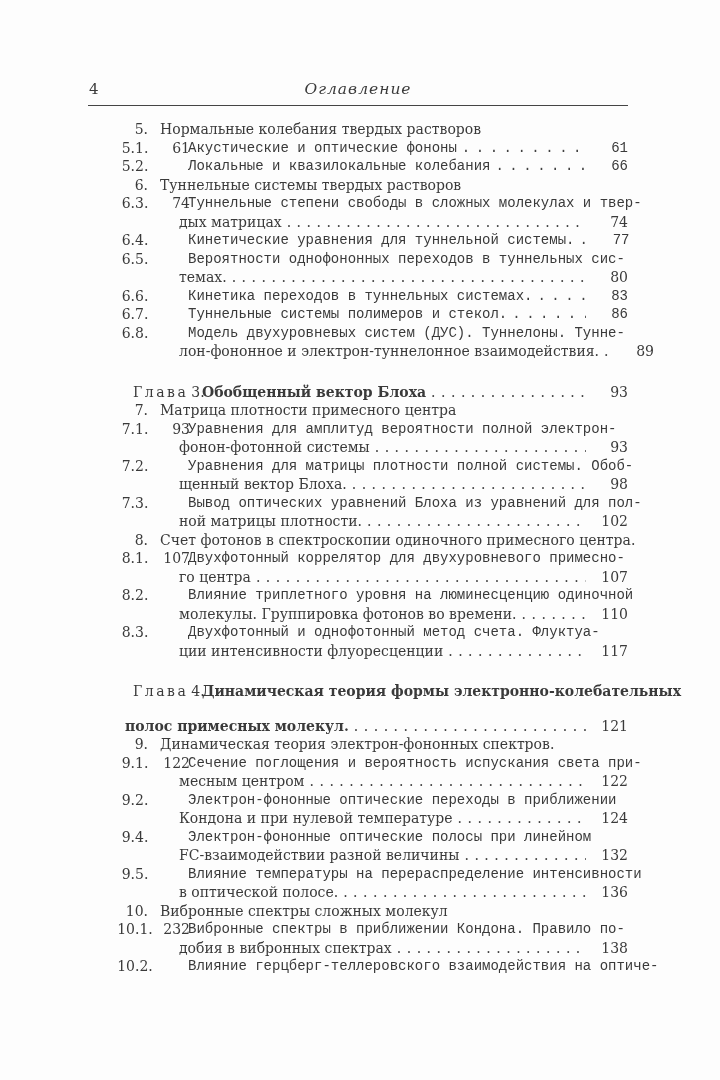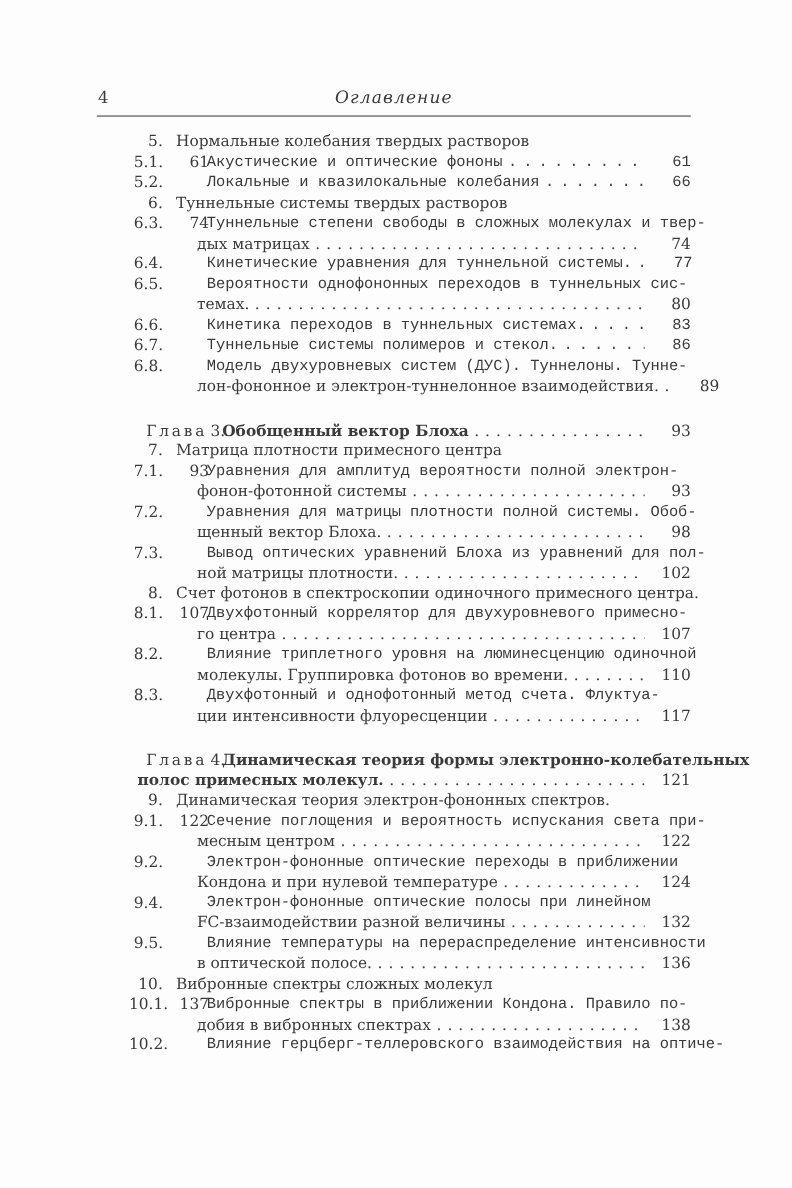--- a/index.html
+++ b/index.html
@@ -22,21 +22,21 @@
   .entry{position:relative;}
   .entry.chapter{margin-top:22px;}
   .num{position:absolute;top:0;left:0;text-align:right;line-height:18.5px;white-space:nowrap;}
   .item  > .num{width:60px;}
   .sub   > .num{width:94px;text-align:center;}
   .line{line-height:18.5px;height:18.5px;white-space:nowrap;}
   .line.final{display:flex;align-items:baseline;}
   .line.first.item{padding-left:67px;flex-direction:column;}
   .line.first.sub{padding-left:100px;font-family:Liberation Mono, monospace;}
   .line.cont.sub{padding-left:91px;}
-  .line.cont.chapter{padding-left:37px;}
+  .line.cont.chapter{padding-left:37px;margin-top:16px;}
   .line.first.chapter{padding-left:0;}
   .txt{flex:0 0 auto;white-space:nowrap;}
   .title{font-weight:bold;}
   .ch-label{display:inline-block;flex:0 0 auto;width:69px;white-space:nowrap;margin-left:45px;}
   .ch-word{letter-spacing:2.5px;}
   .ch-num{margin-left:3px;}
   .leader{
     flex:1 1 auto;min-width:8px;
     overflow:hidden;white-space:nowrap;
     letter-spacing:5.5px;color:#424242;
@@ -266,21 +266,21 @@
             <span class="txt">в оптической полосе.</span>
             <span class="leader"></span>
             <span class="page-num">136</span>
           </div>
         </div>
         <div class="entry item">
           <span class="num">10.</span>
           <div class="line first final item">
             <span class="txt">Вибронные спектры сложных молекул</span>
             <span class="leader"></span>
-            <span class="page-num">137</span>
+            <span class="page-num">232</span>
           </div>
         </div>
         <div class="entry sub">
           <span class="num">10.1.</span>
           <div class="line first wrap sub"><span class="txt">Вибронные спектры в приближении Кондона. Правило по-</span></div>
           <div class="line cont final sub">
             <span class="txt">добия в вибронных спектрах</span>
             <span class="leader"></span>
             <span class="page-num">138</span>
           </div>

